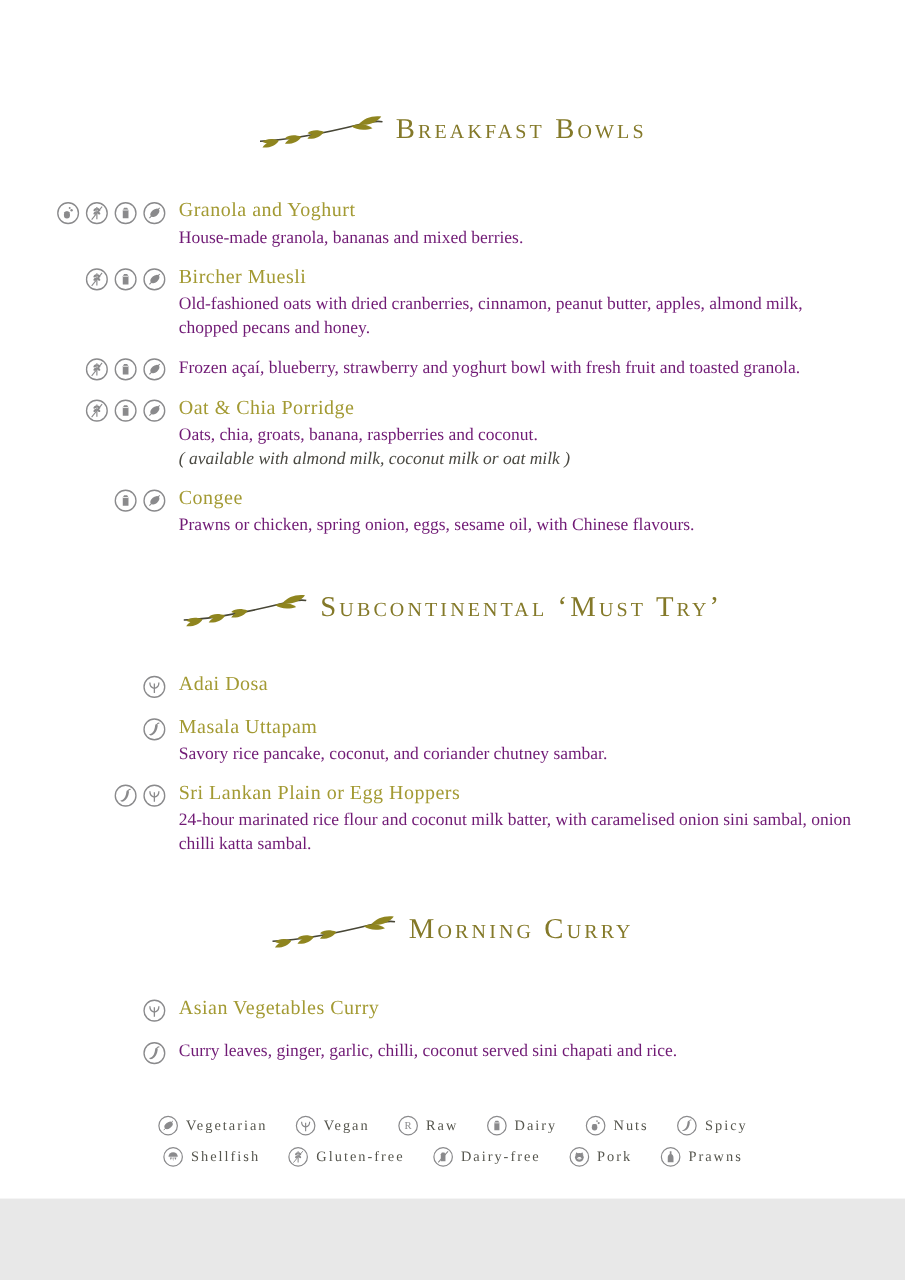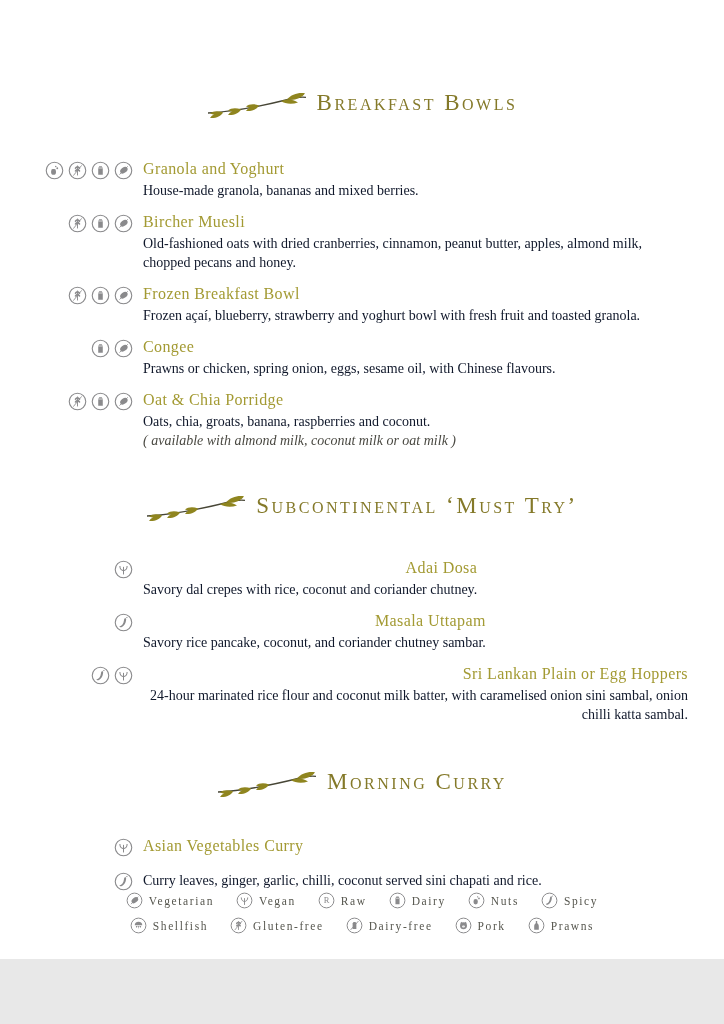--- a/index.html
+++ b/index.html
@@ -36,21 +36,21 @@
   .item-text{margin-left:10px;max-width:545px;}
   .item-title{
     font-weight:normal;
     font-size:16px;
     color:#a39a33;
     letter-spacing:0.4px;
     margin:0 0 3px 0;
   }
   .item-desc{
     font-size:14px;
-    color:#0f172a;
+    color:#701a75;
     line-height:1.36;
     margin:0;
   }
   .item-note{
     font-size:14px;
     font-style:italic;
     color:#4a4942;
     line-height:1.36;
     margin:0;
   }
@@ -68,21 +68,21 @@
   .legend-entry .badge{width:17px;height:17px;}
   .legend-label{
     font-size:11.5px;
     letter-spacing:1.6px;
     color:#56564e;
   }
   
   .sec-0 .section-header{padding-top:86px;}
   .sec-0 .items{margin-top:40px;}
   .sec-1 .section-header{padding-top:26px;}
-  .sec-1 .items{margin-top:36px;text-align:right;}
+  .sec-1 .items{margin-top:36px;}
   .sec-2 .section-header{padding-top:28px;}
   .sec-2 .items{margin-top:38px;}
 </style>
 </head>
 <body>
 
 <div class="page">
   <div id="menu-sections">
       <div class="sec-0">
     <div class="section-header">
@@ -179,41 +179,21 @@
             <path d="M7.6,7.4 L8.7,5.4 L11.3,5.4 L12.4,7.4 L12.4,14.4 L7.6,14.4 Z" fill="#8a8a8c" stroke="none"></path>
               <path d="M7.6,7.4 L12.4,7.4" stroke="#fff" stroke-width="0.7"></path>
           </svg>
               <svg class="badge " viewBox="0 0 20 20" aria-hidden="true">
             <circle cx="10" cy="10" r="8.7" fill="none" stroke="#8a8a8c" stroke-width="1.15"></circle>
             <ellipse cx="10.4" cy="9.7" rx="4.4" ry="2.8" transform="rotate(-38 10.4 9.7)" fill="#8a8a8c" stroke="none"></ellipse>
                    <path d="M5.8,14.3 C8,12 12.4,7.6 14.5,5.6" stroke="#8a8a8c" stroke-width="0.9" fill="none"></path>
           </svg>
             </div>
       <div class="item-text">
-        <p class="item-title">Frozen Breakfast Bowl</p>
         <p class="item-desc">Frozen açaí, blueberry, strawberry and yoghurt bowl with fresh fruit and toasted granola.</p>
-
-      </div>
-    </div>
-          <div class="menu-item">
-      <div class="item-icons">
-              <svg class="badge " viewBox="0 0 20 20" aria-hidden="true">
-            <circle cx="10" cy="10" r="8.7" fill="none" stroke="#8a8a8c" stroke-width="1.15"></circle>
-            <path d="M7.6,7.4 L8.7,5.4 L11.3,5.4 L12.4,7.4 L12.4,14.4 L7.6,14.4 Z" fill="#8a8a8c" stroke="none"></path>
-              <path d="M7.6,7.4 L12.4,7.4" stroke="#fff" stroke-width="0.7"></path>
-          </svg>
-              <svg class="badge " viewBox="0 0 20 20" aria-hidden="true">
-            <circle cx="10" cy="10" r="8.7" fill="none" stroke="#8a8a8c" stroke-width="1.15"></circle>
-            <ellipse cx="10.4" cy="9.7" rx="4.4" ry="2.8" transform="rotate(-38 10.4 9.7)" fill="#8a8a8c" stroke="none"></ellipse>
-                   <path d="M5.8,14.3 C8,12 12.4,7.6 14.5,5.6" stroke="#8a8a8c" stroke-width="0.9" fill="none"></path>
-          </svg>
-            </div>
-      <div class="item-text">
-        <p class="item-title">Congee</p>
-        <p class="item-desc">Prawns or chicken, spring onion, eggs, sesame oil, with Chinese flavours.</p>
 
       </div>
     </div>
           <div class="menu-item">
       <div class="item-icons">
               <svg class="badge " viewBox="0 0 20 20" aria-hidden="true">
             <circle cx="10" cy="10" r="8.7" fill="none" stroke="#8a8a8c" stroke-width="1.15"></circle>
             <path d="M10,4.8 L10,15.2" stroke="#8a8a8c" stroke-width="1" fill="none"></path>
                     <ellipse cx="8.5" cy="7" rx="1.7" ry="0.95" transform="rotate(-42 8.5 7)" fill="#8a8a8c" stroke="none"></ellipse>
                     <ellipse cx="11.5" cy="7" rx="1.7" ry="0.95" transform="rotate(42 11.5 7)" fill="#8a8a8c" stroke="none"></ellipse>
@@ -229,20 +209,39 @@
               <svg class="badge " viewBox="0 0 20 20" aria-hidden="true">
             <circle cx="10" cy="10" r="8.7" fill="none" stroke="#8a8a8c" stroke-width="1.15"></circle>
             <ellipse cx="10.4" cy="9.7" rx="4.4" ry="2.8" transform="rotate(-38 10.4 9.7)" fill="#8a8a8c" stroke="none"></ellipse>
                    <path d="M5.8,14.3 C8,12 12.4,7.6 14.5,5.6" stroke="#8a8a8c" stroke-width="0.9" fill="none"></path>
           </svg>
             </div>
       <div class="item-text">
         <p class="item-title">Oat &amp; Chia Porridge</p>
         <p class="item-desc">Oats, chia, groats, banana, raspberries and coconut.</p>
         <p class="item-note">( available with almond milk, coconut milk or oat milk )</p>
+      </div>
+    </div>
+          <div class="menu-item">
+      <div class="item-icons">
+              <svg class="badge " viewBox="0 0 20 20" aria-hidden="true">
+            <circle cx="10" cy="10" r="8.7" fill="none" stroke="#8a8a8c" stroke-width="1.15"></circle>
+            <path d="M7.6,7.4 L8.7,5.4 L11.3,5.4 L12.4,7.4 L12.4,14.4 L7.6,14.4 Z" fill="#8a8a8c" stroke="none"></path>
+              <path d="M7.6,7.4 L12.4,7.4" stroke="#fff" stroke-width="0.7"></path>
+          </svg>
+              <svg class="badge " viewBox="0 0 20 20" aria-hidden="true">
+            <circle cx="10" cy="10" r="8.7" fill="none" stroke="#8a8a8c" stroke-width="1.15"></circle>
+            <ellipse cx="10.4" cy="9.7" rx="4.4" ry="2.8" transform="rotate(-38 10.4 9.7)" fill="#8a8a8c" stroke="none"></ellipse>
+                   <path d="M5.8,14.3 C8,12 12.4,7.6 14.5,5.6" stroke="#8a8a8c" stroke-width="0.9" fill="none"></path>
+          </svg>
+            </div>
+      <div class="item-text">
+        <p class="item-title">Congee</p>
+        <p class="item-desc">Prawns or chicken, spring onion, eggs, sesame oil, with Chinese flavours.</p>
+
       </div>
     </div>
         </div>
       </div>
       <div class="sec-1">
     <div class="section-header">
       <svg class="branch" width="100" height="28" viewBox="0 0 100 28" aria-hidden="true">
     <path d="M1,21 C25,20 55,14 83,7 C90,5.2 95,4.6 99,5.4" stroke="#474636" stroke-width="1.3" fill="none"></path>
     <path d="M16,20.5 C10,20 5,22.5 3,26 C9,26.5 14,24 16,20.5 Z" fill="#8f851f"></path>
     <path d="M16,20.5 C11,18.5 6,19 3,21.5 C8,23.5 13,23 16,20.5 Z" fill="#8f851f"></path>
@@ -260,21 +259,20 @@
       <div class="item-icons">
               <svg class="badge " viewBox="0 0 20 20" aria-hidden="true">
             <circle cx="10" cy="10" r="8.7" fill="none" stroke="#8a8a8c" stroke-width="1.15"></circle>
             <path d="M10,15.2 L10,7.2" stroke="#8a8a8c" stroke-width="1.1" fill="none"></path>
               <path d="M6.2,6.4 C6.2,9.4 7.8,11 10,11.2" stroke="#8a8a8c" stroke-width="1.1" fill="none"></path>
               <path d="M13.8,6.4 C13.8,9.4 12.2,11 10,11.2" stroke="#8a8a8c" stroke-width="1.1" fill="none"></path>
           </svg>
             </div>
       <div class="item-text">
         <p class="item-title">Adai Dosa</p>
-        <p class="item-desc">Savory dal crepes with rice, coconut and coriander chutney.</p>
 
       </div>
     </div>
           <div class="menu-item">
       <div class="item-icons">
               <svg class="badge " viewBox="0 0 20 20" aria-hidden="true">
             <circle cx="10" cy="10" r="8.7" fill="none" stroke="#8a8a8c" stroke-width="1.15"></circle>
             <path d="M11.6,5.4 c0.9,0.2 1.3,0.9 1.2,1.8 c-0.4,3.6 -1.9,6.3 -4.4,7.5 c-1.4,0.7 -2.6,0.3 -2.8,-0.5 c2.8,-0.4 4.5,-2.9 5,-7 c0.1,-0.9 0.3,-1.6 1,-1.8 z" fill="#8a8a8c" stroke="none"></path>
               <path d="M12.1,5.8 c0.5,-0.9 1.3,-1.2 2.1,-1" stroke="#8a8a8c" stroke-width="0.9" fill="none"></path>
           </svg>

